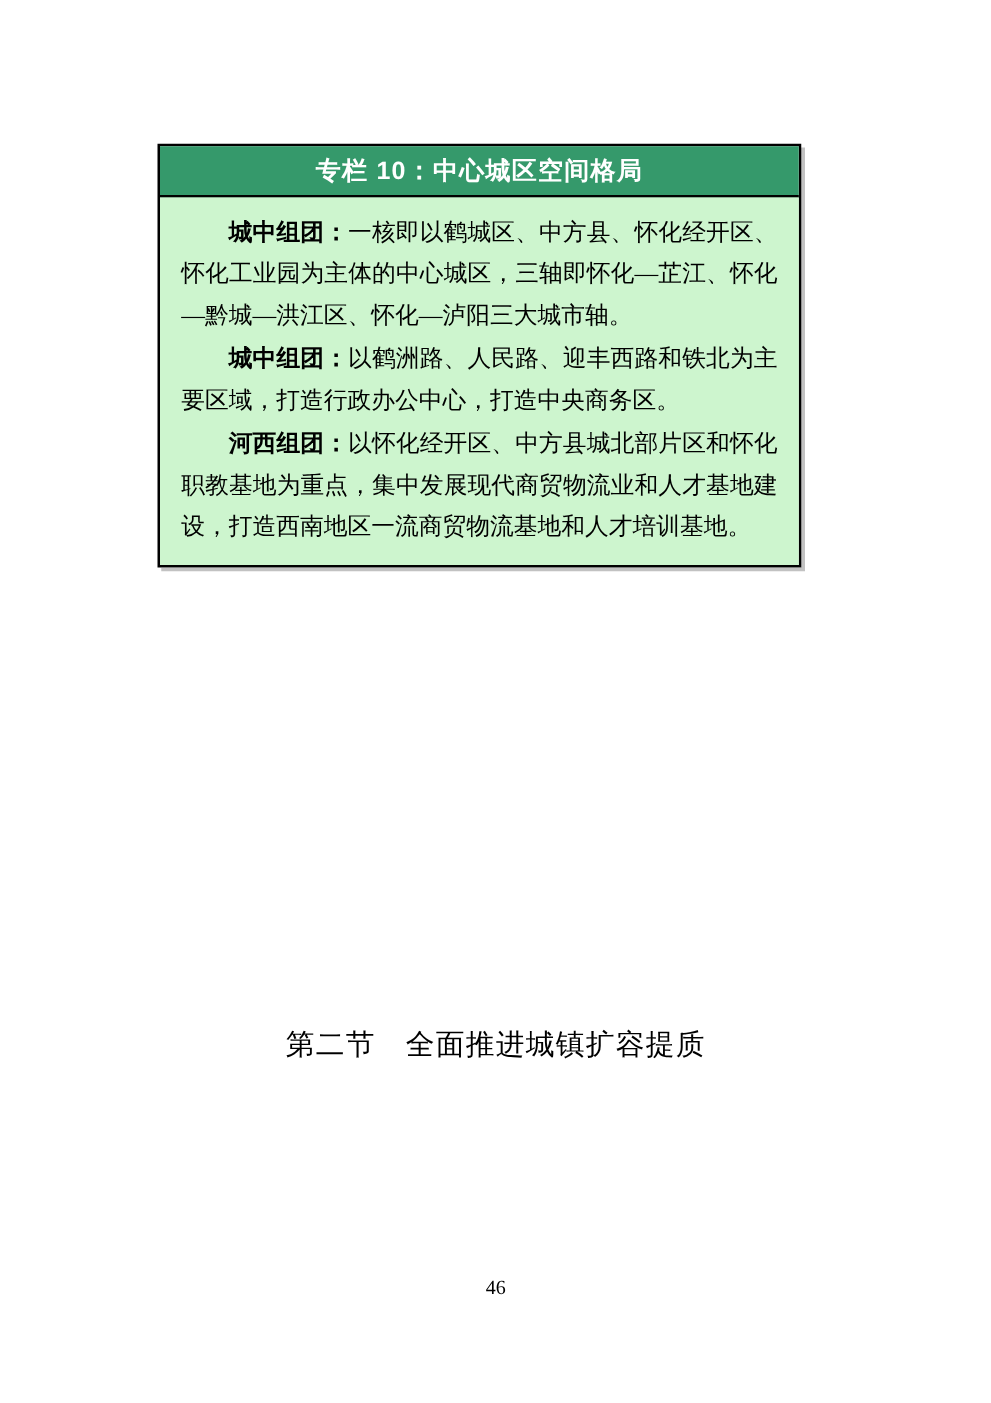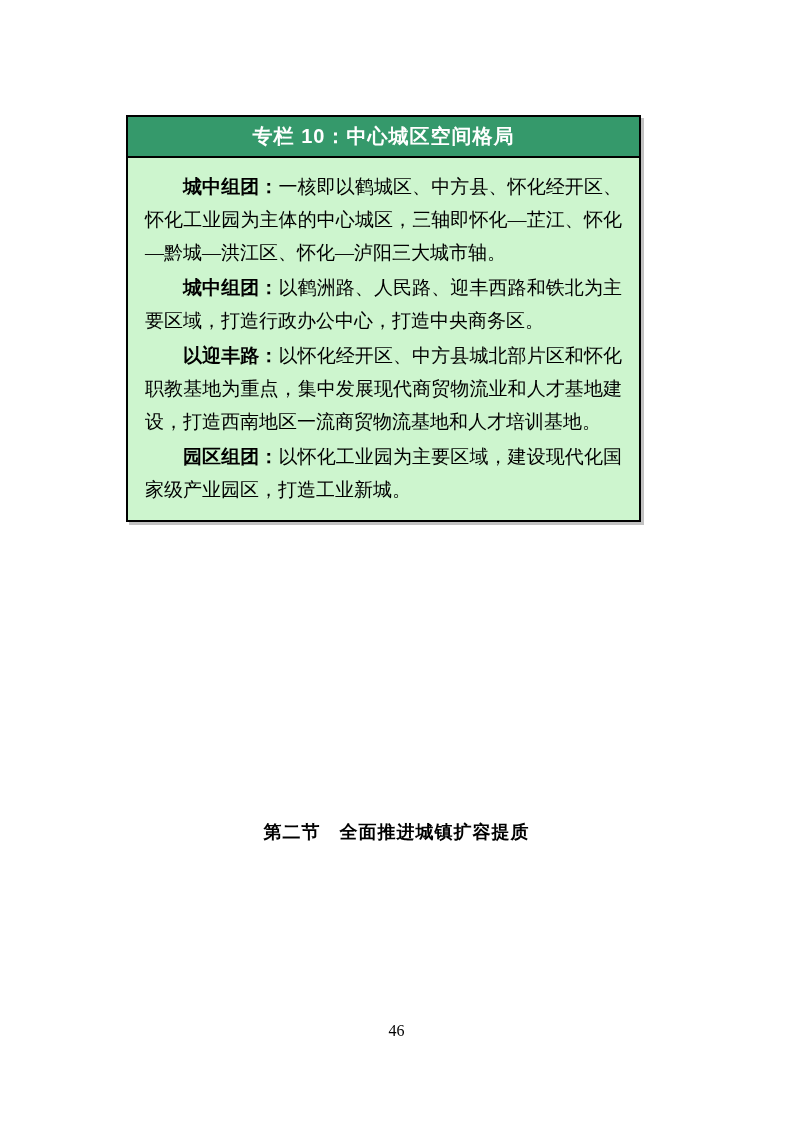--- a/index.html
+++ b/index.html
@@ -59,22 +59,22 @@
     font-weight: bold;
   }
 
   
   .section-heading {
     position: absolute;
     left: 0;
     top: 820px;
     width: 793px;
     text-align: center;
-    font-size: 18px;
-    font-weight: bold;
+    font-size: 23px;
+    font-weight: normal;
     letter-spacing: 1px;
   }
 
   
   .body-text {
     position: absolute;
     left: 96px;
     top: 878px;
     width: 601px;
     font-size: 21px;
@@ -102,22 +102,21 @@
 
 <div class="page">
 
   <div class="callout-box">
     <div class="callout-header">
       <span class="callout-title">专栏 10：中心城区空间格局</span>
     </div>
     <div class="callout-body">
       <p class="box-para"><span class="lead">城中组团：</span><span>一核即以鹤城区、中方县、怀化经开区、怀化工业园为主体的中心城区，三轴即怀化—芷江、怀化—黔城—洪江区、怀化—泸阳三大城市轴。</span></p>
       <p class="box-para"><span class="lead">城中组团：</span><span>以鹤洲路、人民路、迎丰西路和铁北为主要区域，打造行政办公中心，打造中央商务区。</span></p>
-      <p class="box-para"><span class="lead">以迎丰路：</span><span>以怀化经开区、中方县城北部片区和怀化职教基地为重点，集中发展现代商贸物流业和人才基地建设，打造西南地区一流商贸物流基地和人才培训基地。</span></p>
-      <p class="box-para"><span class="lead">园区组团：</span><span>以怀化工业园为主要区域，建设现代化国家级产业园区，打造工业新城。</span></p>
+      <p class="box-para"><span class="lead">河西组团：</span><span>以怀化经开区、中方县城北部片区和怀化职教基地为重点，集中发展现代商贸物流业和人才基地建设，打造西南地区一流商贸物流基地和人才培训基地。</span></p>
     </div>
   </div>
 
   <h2 class="section-heading">第二节　全面推进城镇扩容提质</h2>
 
 
   <div class="page-number">46</div>
 
 </div>
 

